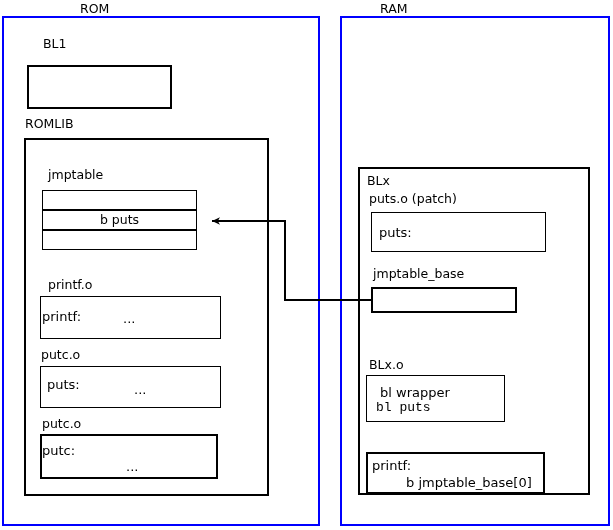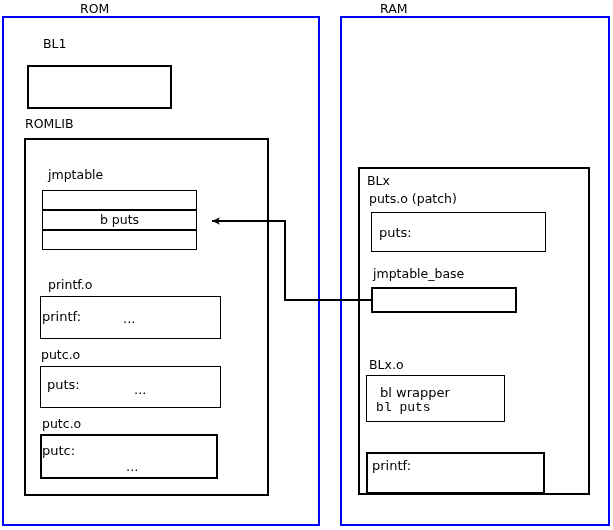--- a/index.html
+++ b/index.html
@@ -108,20 +108,21 @@
   <div class="caption" style="left:373px;top:267px;">jmptable_base</div>
   <div class="box" style="left:371px;top:287px;width:146px;height:26px;"></div>
 
   <div class="caption" style="left:369px;top:358px;text-align:right;">BLx.o</div>
   <div class="box thin" style="left:366px;top:375px;width:139px;height:47px;"></div>
   <div class="celltext" style="left:380px;top:386px;">bl wrapper</div>
   <div class="celltext" style="left:376px;top:401px;font-family:Liberation Mono, monospace;">bl puts</div>
 
   <div class="box" style="left:366px;top:452px;width:179px;height:42px;"></div>
   <div class="celltext" style="left:372px;top:459px;">printf:</div>
+  <div class="celltext" style="left:406px;top:476px;">b jmptable_base[0]</div>
 
   <svg class="conn" viewBox="0 0 613 530">
     <defs>
       <marker id="arrowhead" markerWidth="9" markerHeight="8" refX="8" refY="4" orient="auto" markerUnits="userSpaceOnUse">
         <path d="M8,4 L0,0.3 L2.2,4 L0,7.7 Z" fill="#000000"></path>
       </marker>
     </defs>
     <polyline points="371,300 285,300 285,221 212,221" fill="none" stroke="#000000" stroke-width="2" marker-end="url(#arrowhead)"></polyline>
   </svg>
 

